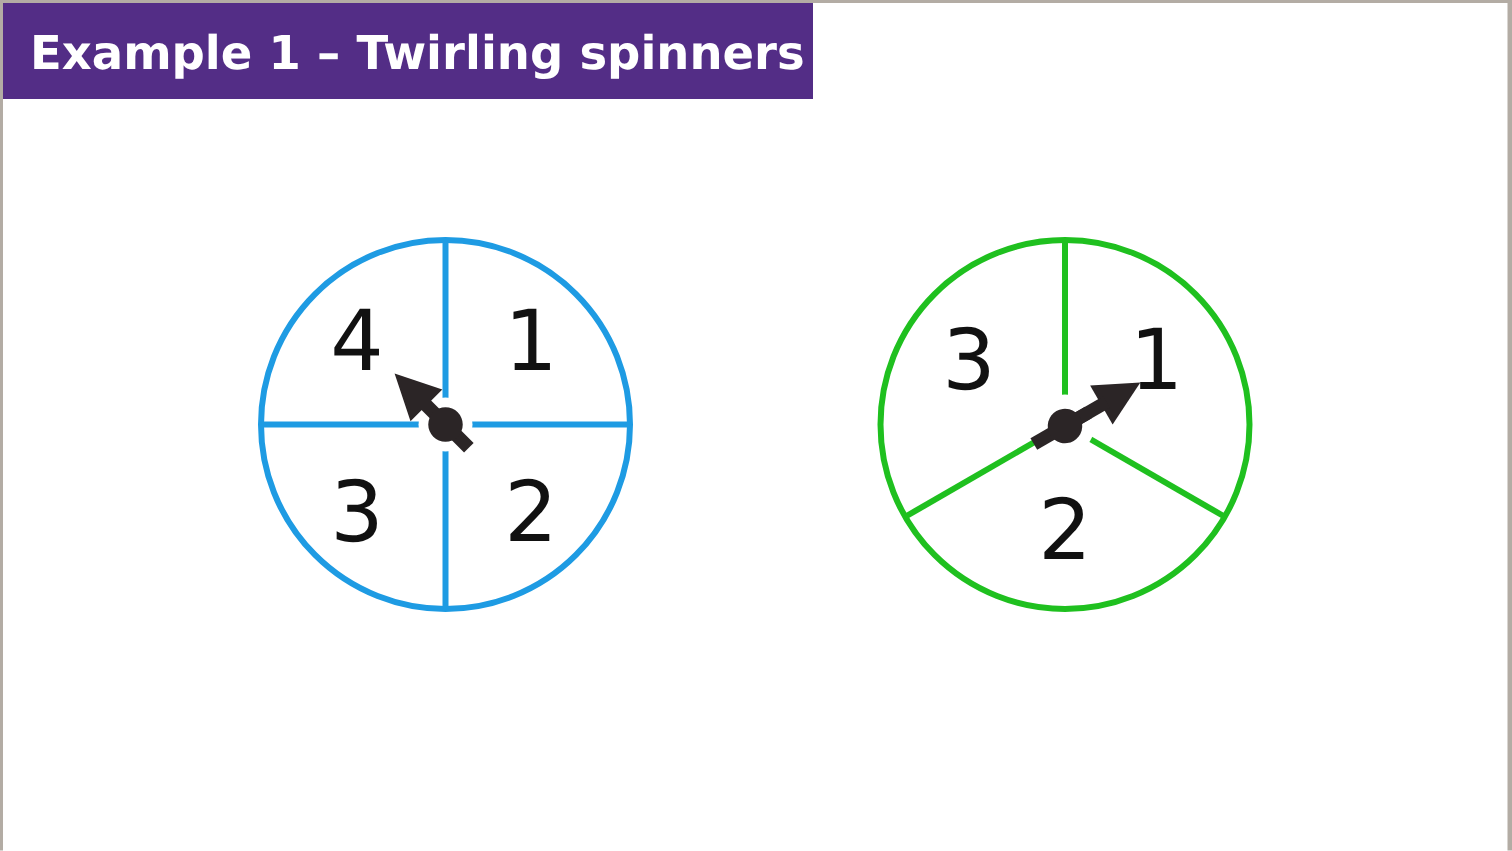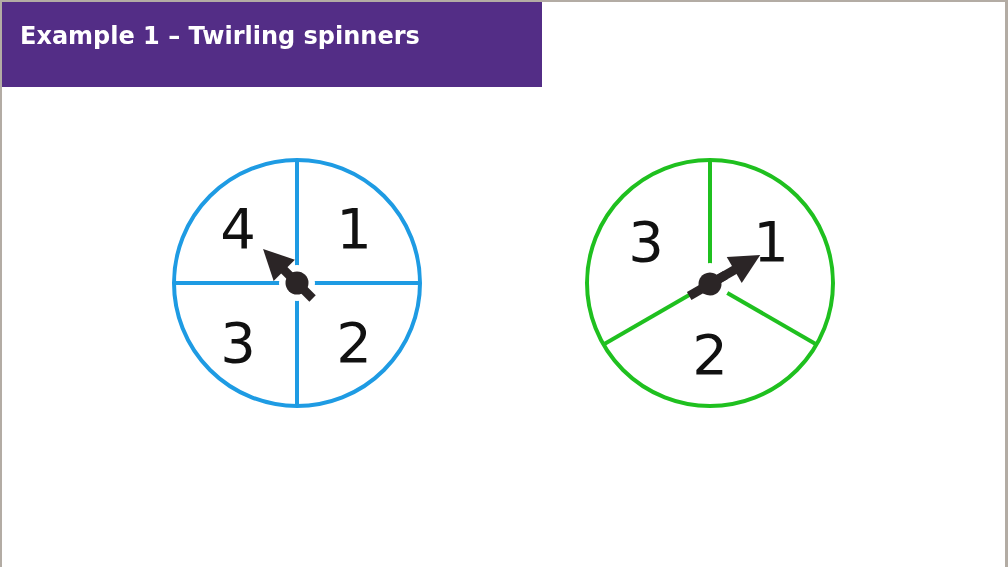--- a/index.html
+++ b/index.html
@@ -1,20 +1,20 @@
 <!DOCTYPE html>
 <html><head>
 <meta charset="utf-8">
 <style>
   html, body { margin: 0; padding: 0; }
   body { width: 1008px; height: 567px; overflow: hidden; background: #ffffff; font-family: "DejaVu Sans", sans-serif; }
   .frame { position: absolute; left: 0; top: 0; width: 1008px; height: 567px; box-sizing: border-box;
            border-left: 2px solid #b3aca4; border-top: 2px solid #b3aca4; border-right: 3px solid #b3aca4; background: #fff; }
-  .banner { position: absolute; left: 0; top: 0; width: 540px; height: 85px; background: #532d86;
-            color: #fff; font-weight: bold; font-size: 24px; line-height: 69px; padding-left: 18px; box-sizing: border-box;
+  .banner { position: absolute; left: 0; top: 0; width: 540px; height: 64px; background: #532d86;
+            color: #fff; font-weight: bold; font-size: 31px; line-height: 69px; padding-left: 18px; box-sizing: border-box;
             letter-spacing: 0px; white-space: nowrap; }
   svg.spinners { position: absolute; left: 0; top: 0; }
   .num { font-family: "DejaVu Sans", sans-serif; font-size: 56px; fill: #111; text-anchor: middle; dominant-baseline: central; }
 </style>
 </head>
 <body>
 
 <div class="frame">
   <div class="banner">
     <span>Example 1 – Twirling spinners</span>

